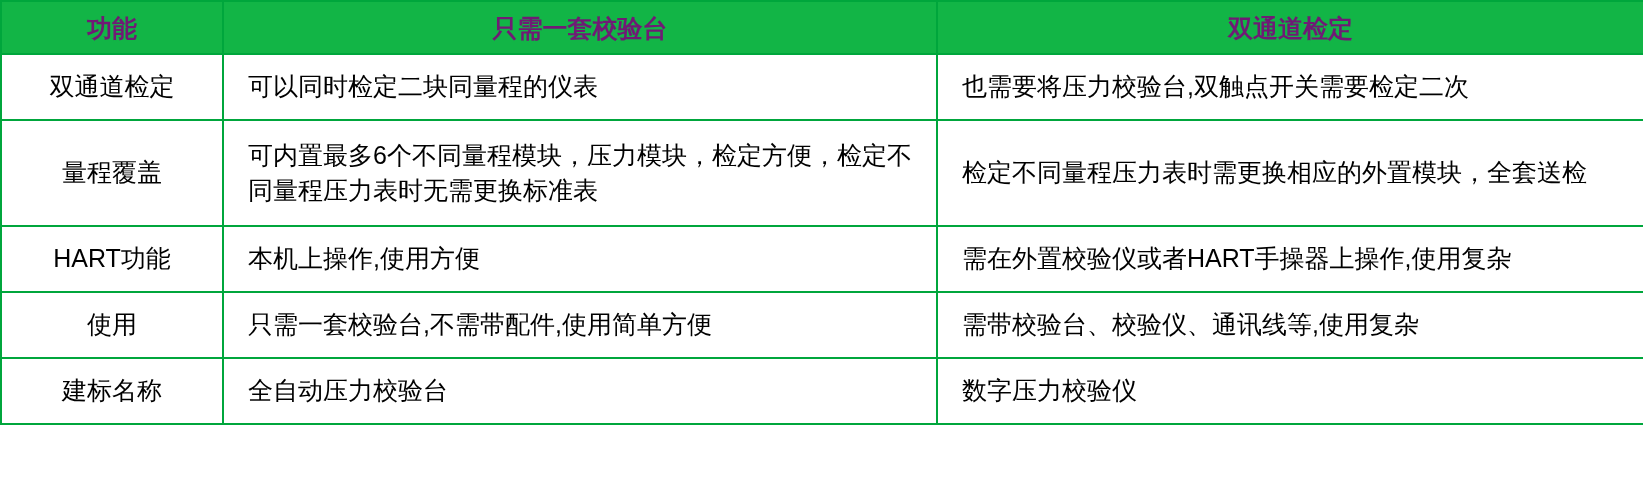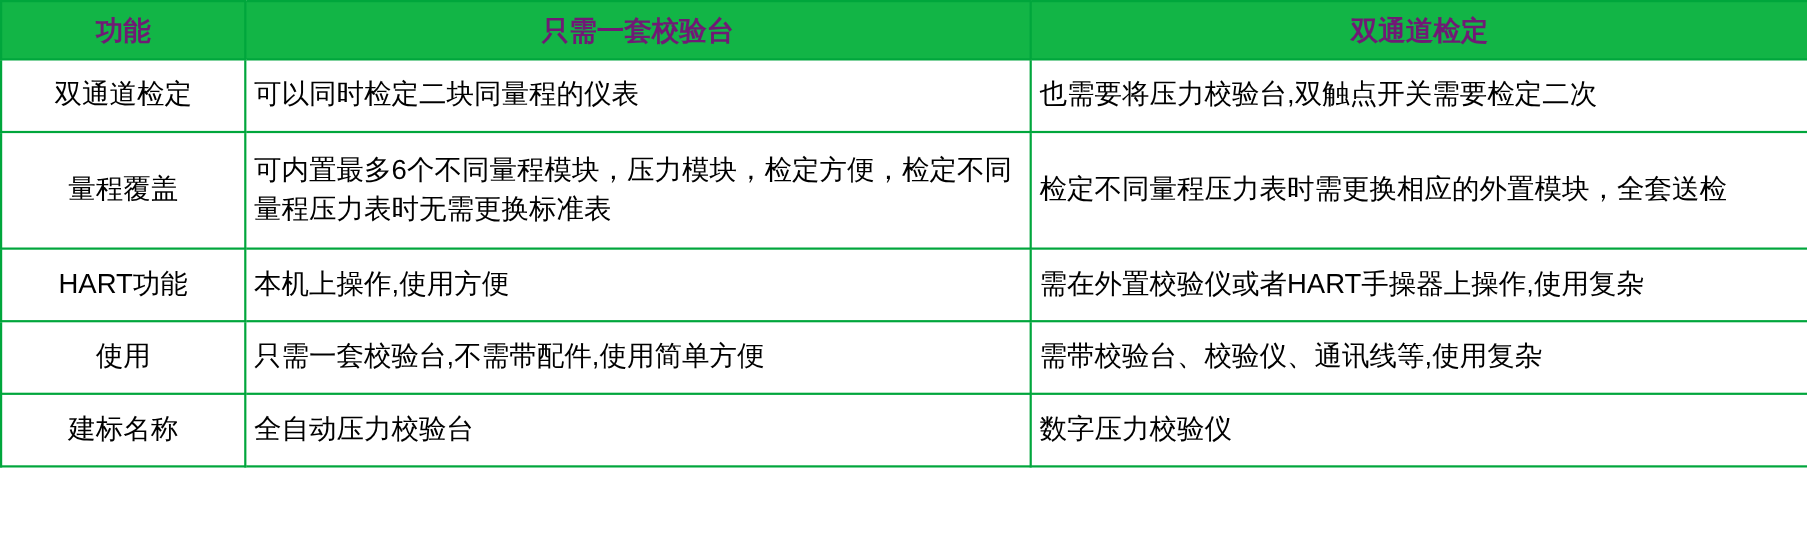--- a/index.html
+++ b/index.html
@@ -47,21 +47,21 @@
     color: #000000;
     font-size: 25px;
     line-height: 1.42;
   }
   table.compare tbody td.feature {
     text-align: center;
     padding: 6px 14px;
   }
   table.compare tbody td.desc {
     text-align: left;
-    padding: 6px 6px 6px 7px;
+    padding: 6px 6px 6px 24px;
   }
   .row-h1 td { height: 52px; }
   .row-h2 td { height: 92px; }
   .row-h3 td { height: 52px; }
   .row-h4 td { height: 92px; }
   .row-h5 td { height: 52px; }
   .row-h6 td { height: 52px; }
 </style>
 </head>
 <body>

